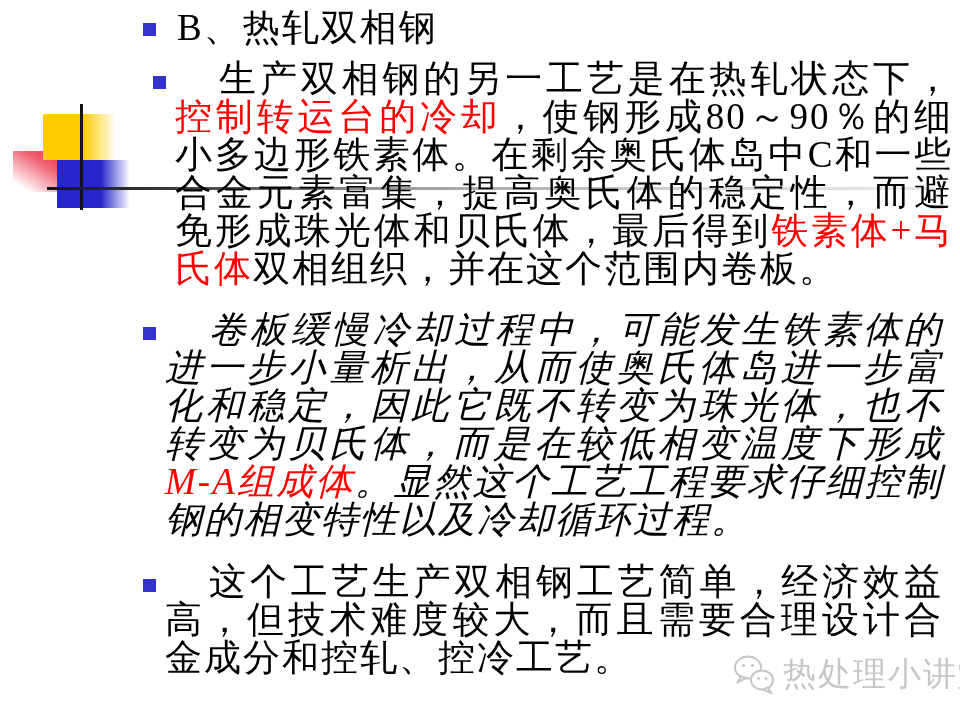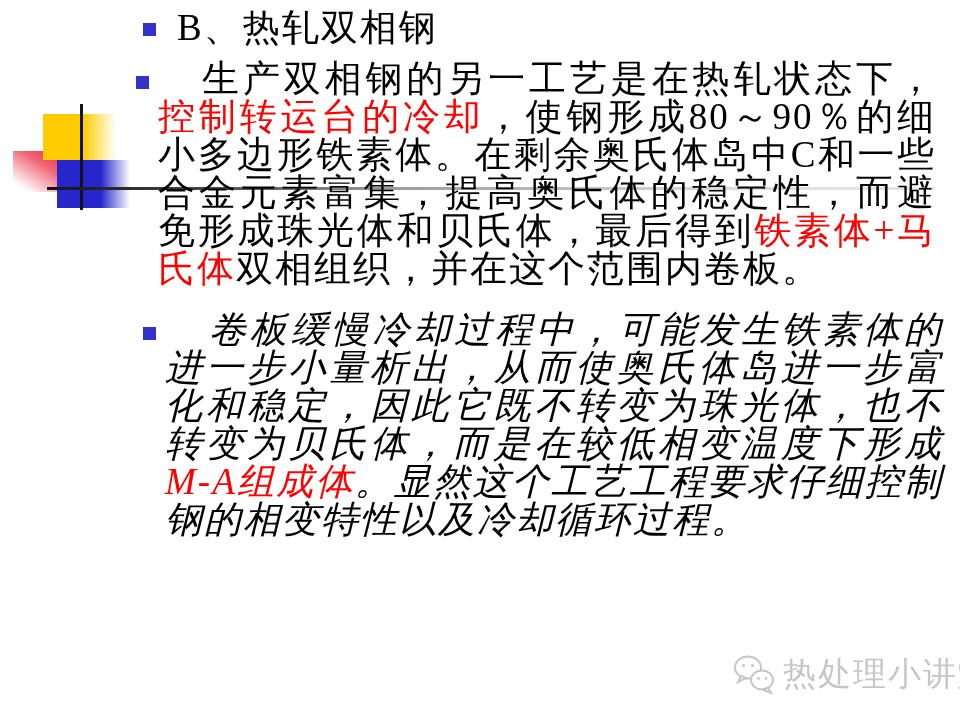--- a/index.html
+++ b/index.html
@@ -28,21 +28,21 @@
   }
   .title-row{left:177px;top:8px;width:760px;}
   .title-row .bullet{left:-34px;top:15px;}
   .title-text{
     font-size:37px;line-height:40px;letter-spacing:2px;color:#000;
     white-space:nowrap;
   }
   .para{width:778px;font-size:37px;line-height:38px;letter-spacing:2px;
     color:#000;text-indent:44px;text-align:justify;}
   .para .bullet{left:-22px;top:16px;}
-  .para-1{left:158px;top:60px;}
+  .para-1{left:175px;top:60px;}
   .para-2{left:165px;top:311px;font-style:italic;}
   .para-3{left:165px;top:563px;}
   .em-red{color:var(--em-red);}
   
   .watermark{position:absolute;left:731px;top:652px;z-index:3;display:flex;align-items:center;}
   .wm-icon{width:46px;height:44px;flex:0 0 auto;}
   .wm-label{
     font-family:"Liberation Sans","DejaVu Sans",sans-serif;
     font-size:33px;letter-spacing:2px;color:var(--wm-gray);
     margin-left:6px;white-space:nowrap;line-height:44px;
@@ -71,20 +71,24 @@
     <div class="row para para-1">
       <span class="bullet"></span>
       <span class="para-text"><span class="">生产双相钢的另一工艺是在热轧状态下，</span><span class="em-red">控制转运台的冷却</span><span class="">，使钢形成80～90％的细小多边形铁素体。在剩余奥氏体岛中C和一些合金元素富集，提高奥氏体的稳定性，而避免形成珠光体和贝氏体，最后得到</span><span class="em-red">铁素体+马氏体</span><span class="">双相组织，并在这个范围内卷板。</span></span>
     </div>
 
     <div class="row para para-2">
       <span class="bullet"></span>
       <span class="para-text"><span class="">卷板缓慢冷却过程中，可能发生铁素体的进一步小量析出，从而使奥氏体岛进一步富化和稳定，因此它既不转变为珠光体，也不转变为贝氏体，而是在较低相变温度下形成</span><span class="em-red">M-A组成体</span><span class="">。显然这个工艺工程要求仔细控制钢的相变特性以及冷却循环过程。</span></span>
     </div>
 
+    <div class="row para para-3">
+      <span class="bullet"></span>
+      <span class="para-text"><span class="">这个工艺生产双相钢工艺简单，经济效益高，但技术难度较大，而且需要合理设计合金成分和控轧、控冷工艺。</span></span>
+    </div>
 
   </div>
 
   <div class="watermark">
     <svg class="wm-icon" viewBox="0 0 46 44" fill="none" xmlns="http://www.w3.org/2000/svg">
       <ellipse cx="17" cy="15.5" rx="13" ry="11" stroke="#c6c6c6" stroke-width="2" fill="#ffffff"></ellipse>
       <path d="M10 24 L7 30 L15 26 Z" stroke="#c6c6c6" stroke-width="2" fill="#ffffff"></path>
       <circle cx="12.5" cy="13.5" r="1.6" fill="#c6c6c6"></circle>
       <circle cx="21.5" cy="13.5" r="1.6" fill="#c6c6c6"></circle>
       <ellipse cx="31" cy="28" rx="11" ry="9.5" stroke="#c6c6c6" stroke-width="2" fill="#ffffff"></ellipse>

